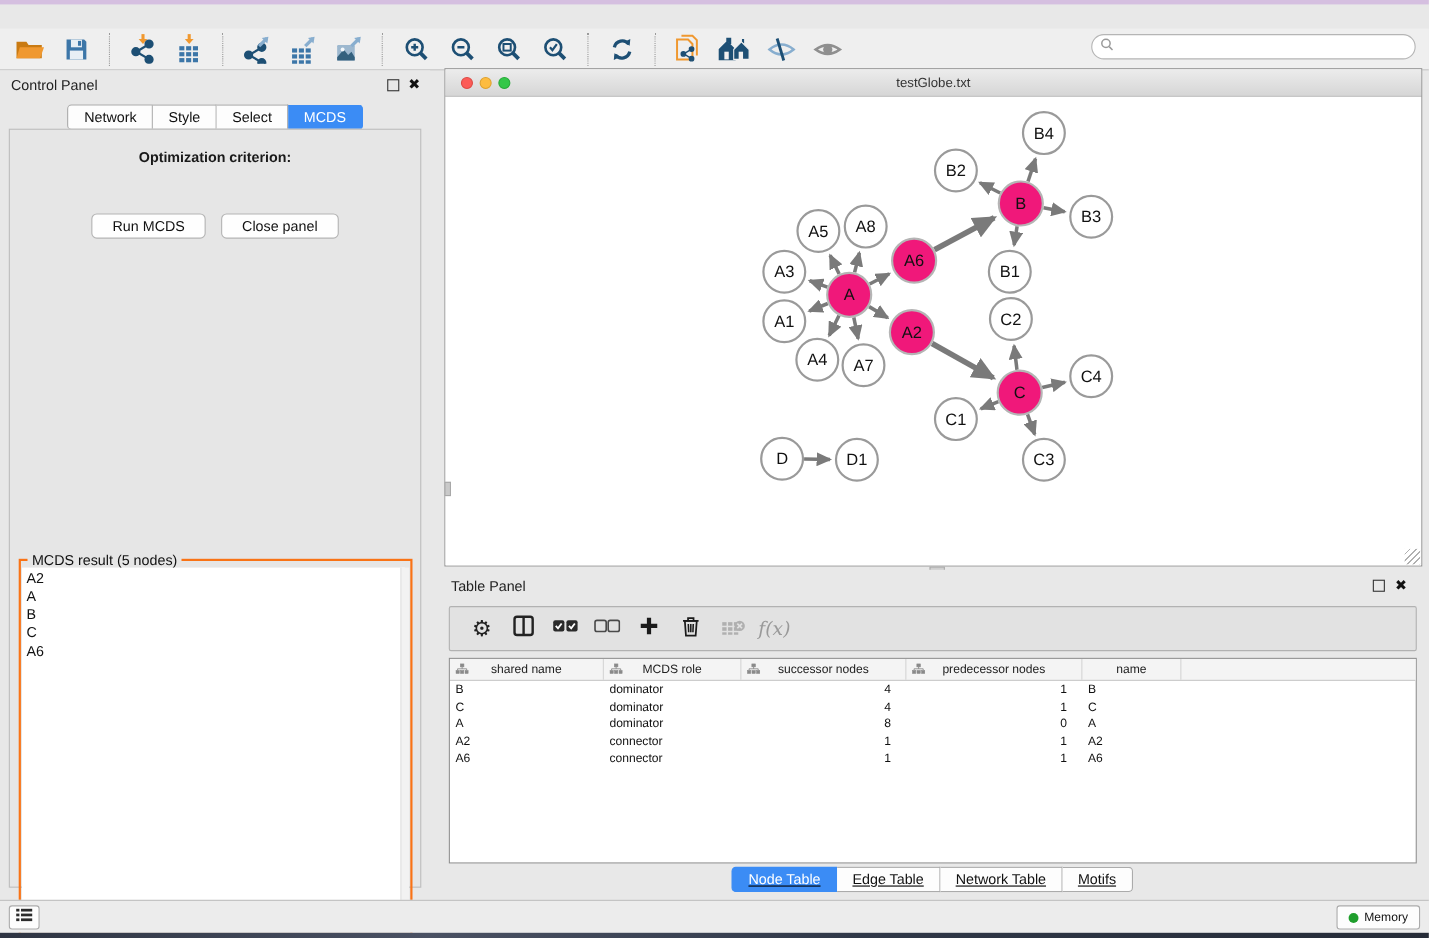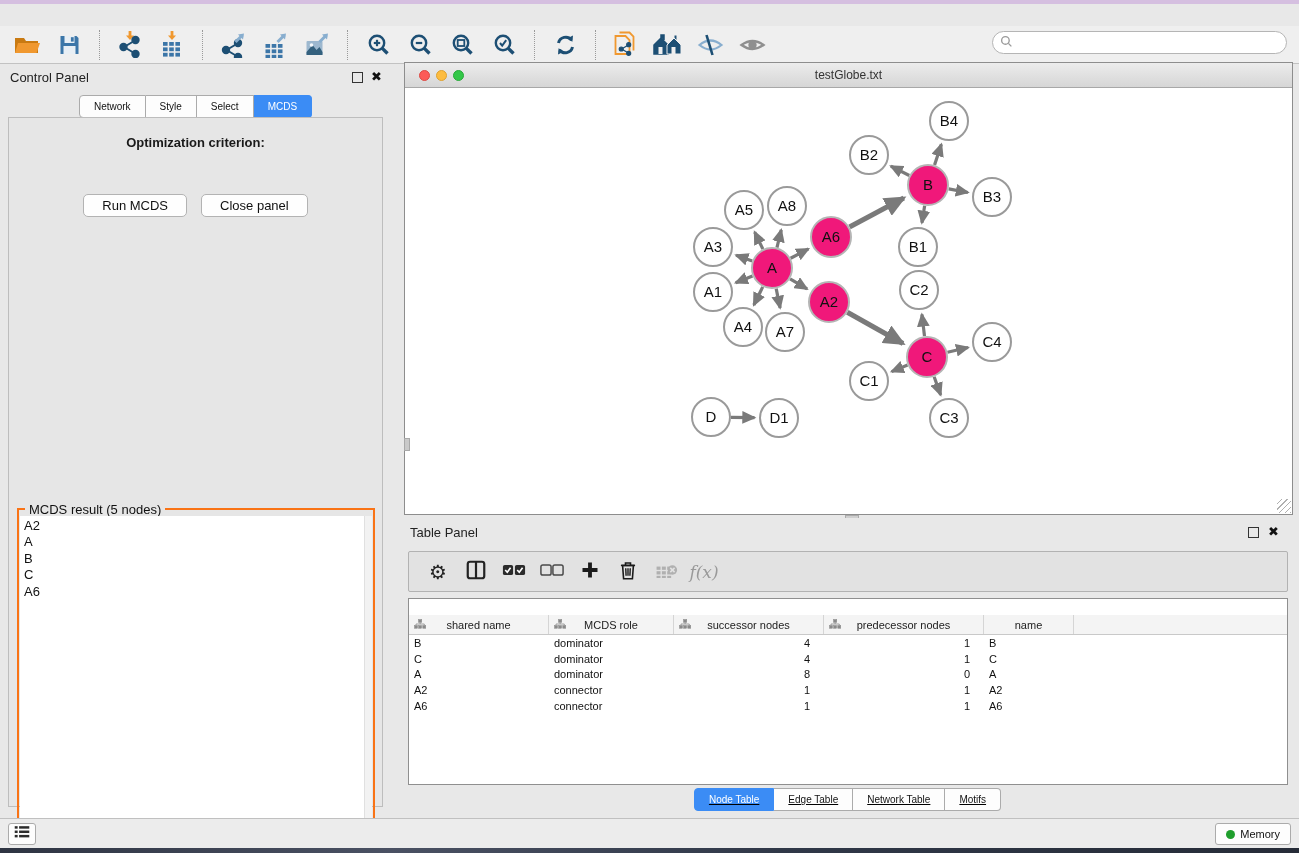--- a/index.html
+++ b/index.html
@@ -31,21 +31,21 @@
 
   
   .cpanel { position:absolute; left:0; top:64px; width:391px; height:754px; background:#e8e8e8; }
   .cpanel-head { position:absolute; left:0; top:4px; width:100%; height:20px; }
   .cpanel-head .ph-title { position:absolute; left:10px; top:2px; font-size:13px; color:#222; }
   .panel-float { position:absolute; width:11px; height:11px; border:1.5px solid #333; top:4px; }
   .panel-close { position:absolute; top:1px; font-size:13px; font-weight:bold; color:#111; }
   .cpanel .panel-float{ right:28px; } .cpanel .panel-close{ right:9px; }
 
   .tabs-row { position:absolute; left:0; top:31px; width:100%; display:flex; justify-content:center; }
-  .tab { height:23px; padding:0 14px; font-size:10px; display:flex; align-items:center;
+  .tab { height:23px; padding:0 14px; font-size:13px; display:flex; align-items:center;
     background:#fdfdfd; border:1px solid #ababab; border-left:none; color:#111; cursor:default; }
   .tab:first-child { border-left:1px solid #ababab; border-radius:4px 0 0 4px; }
   .tab:last-child { border-radius:0 4px 4px 0; }
   .tab.active { background:#3b8cf5; border-color:#3b8cf5; color:#fff; }
 
   .cpanel-body { position:absolute; left:8px; top:53px; width:375px; height:690px;
     border:1px solid #bdbdbd; background:#e6e6e6; }
   .opt-label { margin-top:17px; text-align:center; font-size:13px; font-weight:bold; color:#1a1a1a; }
   .combo { position:absolute; left:34px; top:40px; width:312px; height:24px; background:#fff;
     border:1px solid #b3b3b3; border-radius:5px; font-size:13px; display:flex; align-items:center; padding-left:9px; }
@@ -86,21 +86,21 @@
   .tpanel .panel-float{ right:36px; } .tpanel .panel-close{ right:16px; }
 
   .tpanel-toolbar { position:absolute; left:8px; top:33px; width:880px; height:41px;
     background:#e2e2e2; border:1px solid #b2b2b2; border-radius:2px; display:flex; align-items:center; padding-left:10px; }
   .tp-btn { width:38px; height:30px; display:flex; align-items:center; justify-content:center; cursor:default; }
   .tp-btn .glyph { font-size:20px; color:#222; }
   .fx-label { font-family:"DejaVu Serif","Liberation Serif",serif; font-style:italic; font-size:17px; color:#999; }
 
   .dtable { position:absolute; left:8px; top:80px; width:880px; height:187px; background:#fff;
     border:1px solid #8f8f8f; overflow:hidden; }
-  .dtable-header { display:flex; height:20px; background:#f4f4f4; border-bottom:1px solid #c9c9c9;margin-top:16px; }
+  .dtable-header { display:flex; height:20px; background:#f4f4f4; border-bottom:1px solid #c9c9c9; }
   .th { position:relative; display:flex; align-items:center; justify-content:center;
     border-right:1px solid #d5d5d5; font-size:11px; color:#222; }
   .th .tree-ic { position:absolute; left:5px; top:4px; }
   .trow { display:flex; height:15.8px; font-size:11px; color:#111; align-items:center; }
   .td { padding:0 5px; white-space:nowrap; overflow:hidden; }
   .td.num { text-align:right; padding-right:14px; }
 
   .tp-tabs { position:absolute; left:0; top:270px; width:100%; display:flex; justify-content:center;text-decoration:underline; }
 
   

